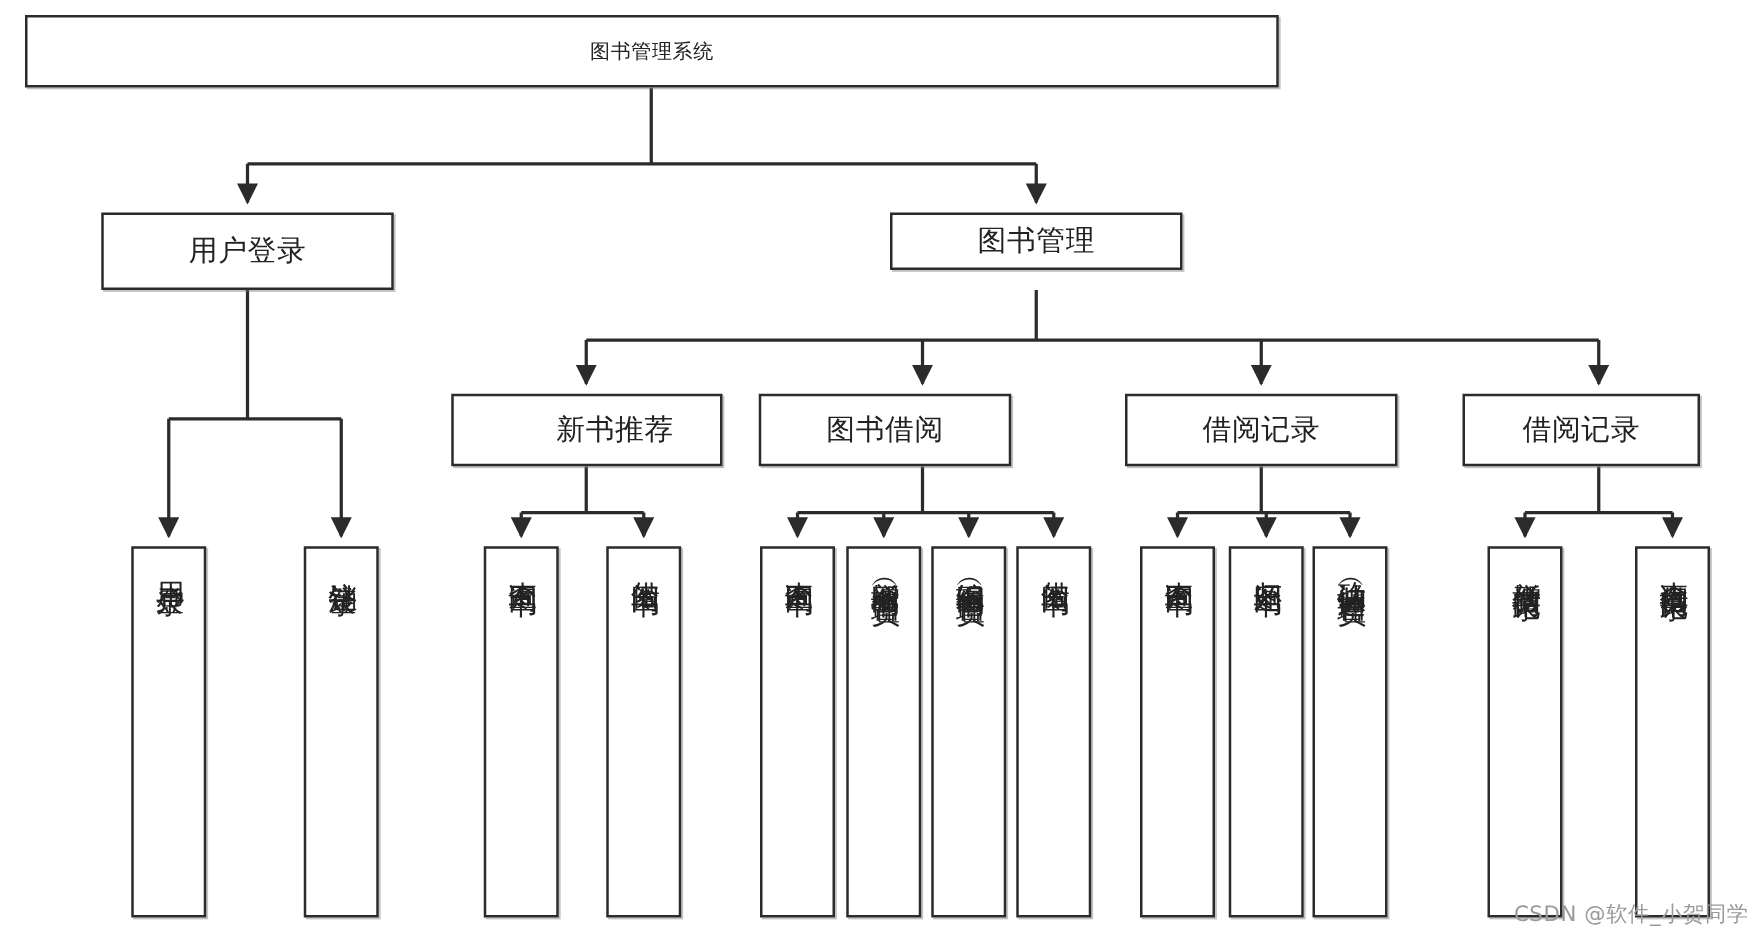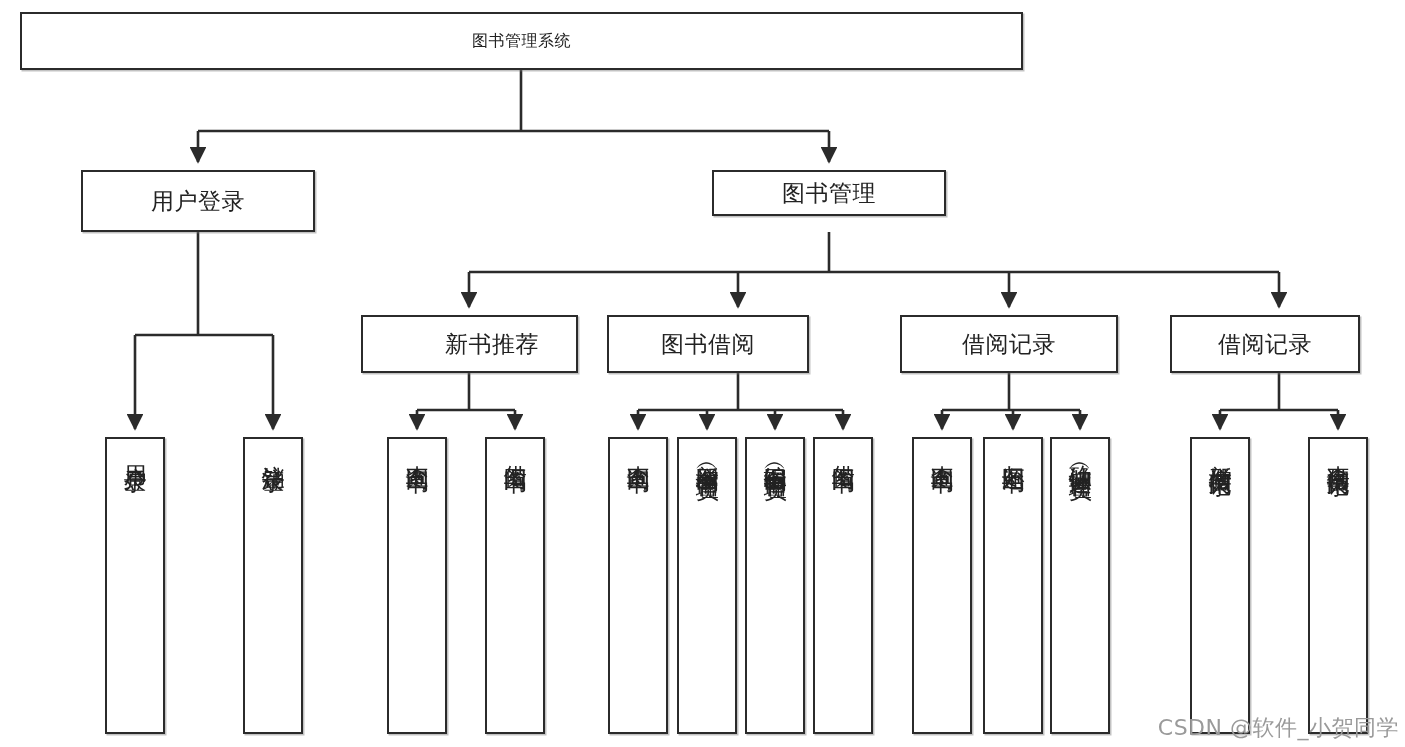--- a/index.html
+++ b/index.html
@@ -51,21 +51,21 @@
     text-orientation:upright;
     font-size:23px;
     line-height:1.28;
     letter-spacing:2px;
     white-space:nowrap;
   }
   #watermark{
     position:absolute;
     right:6px;
     bottom:4px;
-    font-size:22px;
+    font-size:17px;
     color:#9a9a9a;
     letter-spacing:.5px;
     white-space:nowrap;
     user-select:none;
   }
 </style>
 </head>
 <body>
 
 <div id="canvas">

